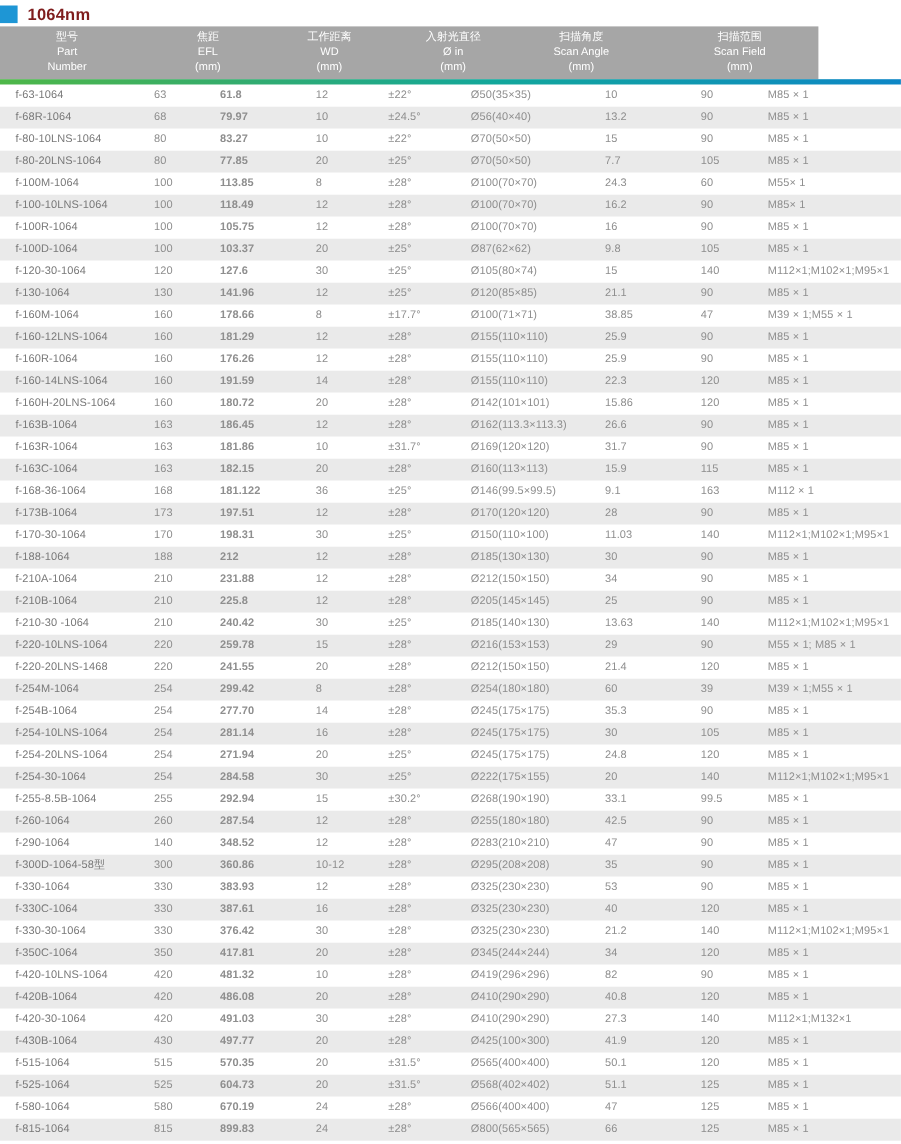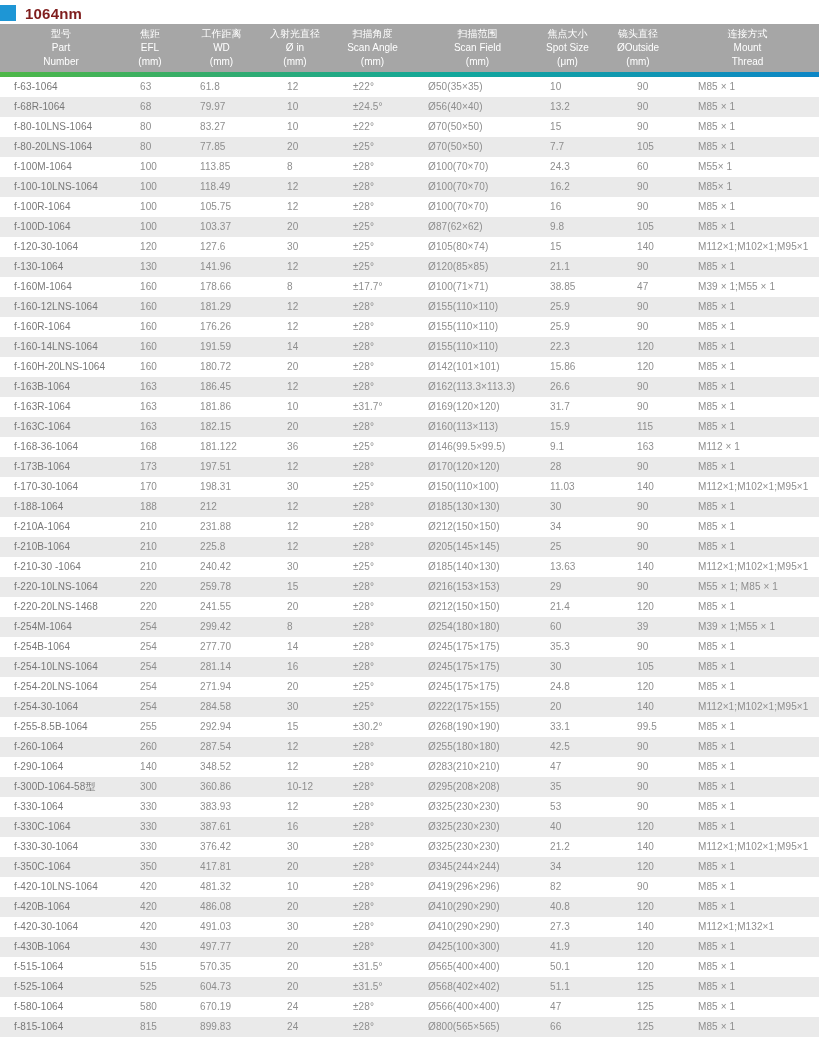--- a/index.html
+++ b/index.html
@@ -19,21 +19,22 @@
     background:#1e96d5;
   }
   .page-title{
     font-size:15px;font-weight:700;color:#7f1d1d;
     letter-spacing:0.2px;
   }
   
   .grid{
     display:grid;
     grid-template-columns:122px 56px 87px 60px 95px 115px 65px 76px 143px;
-    width:819px;
+    width:744px;
+    gap:39px;
   }
   .thead{
     background:#a6a6a6;color:#ffffff;
     height:48px;align-items:center;
   }
   .th{
     text-align:center;font-size:10px;line-height:1.38;
     font-weight:400;white-space:pre-line;
   }
   .gradient-bar{
@@ -49,21 +50,21 @@
     background:#ffffff;
   }
   .row:nth-child(even){background:#eaeaea;}
   .cell{
     font-size:10px;color:#8e8e8e;
     white-space:nowrap;overflow:hidden;
     letter-spacing:0.1px;
   }
   .cell.c1{padding-left:14px;color:#787878;}
   .cell.c2{padding-left:18px;}
-  .cell.c3{padding-left:22px;}
+  .cell.c3{padding-left:22px;font-weight:bold;}
   .cell.c4{padding-left:22px;}
   .cell.c5{padding-left:28px;}
   .cell.c6{padding-left:8px;}
   .cell.c7{padding-left:15px;}
   .cell.c8{padding-left:37px;}
   .cell.c9{padding-left:22px;}
 </style>
 </head>
 <body>
 

